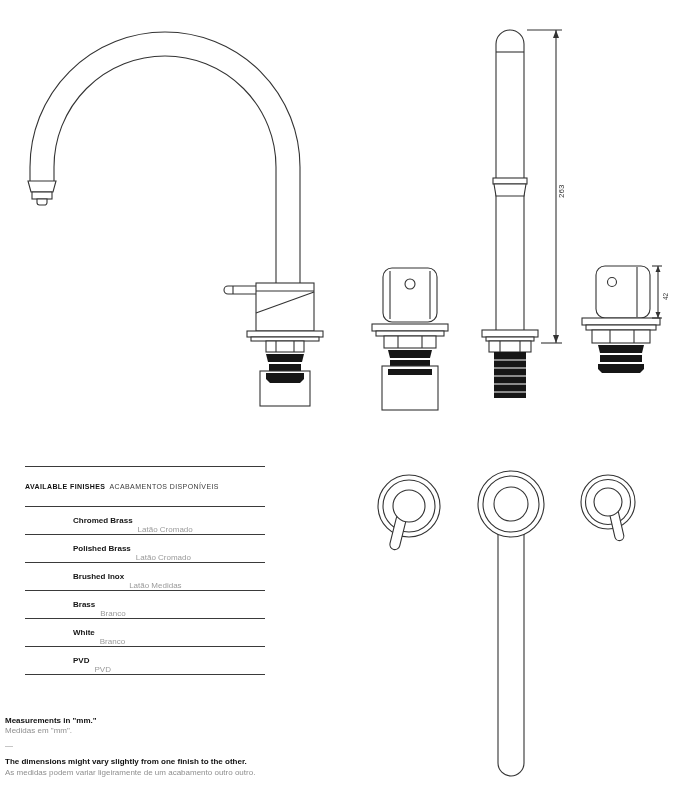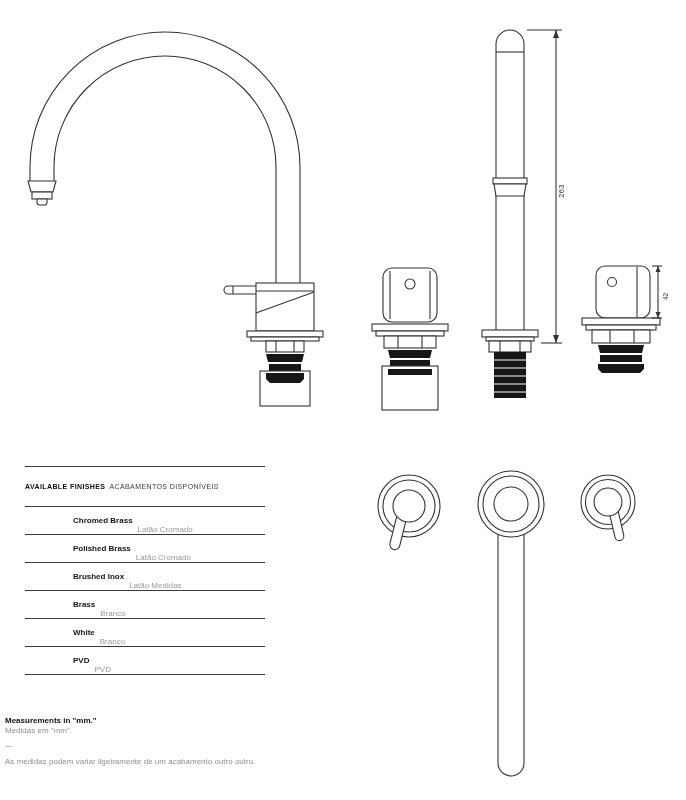--- a/index.html
+++ b/index.html
@@ -198,16 +198,17 @@
     <div class="t-row">
       <span class="en">PVD</span>
       <span class="pt">PVD</span>
     </div>
   </div>
 
   <div class="notes">
     <div class="note-en">Measurements in "mm."</div>
     <div class="note-pt">Medidas em "mm".</div>
     <div class="note-sep">—</div>
+    <div class="note-en">The dimensions might vary slightly from one finish to the other.</div>
     <div class="note-pt">As medidas podem variar ligeiramente de um acabamento outro outro.</div>
   </div>
 
 </div>
 
 </body></html>

